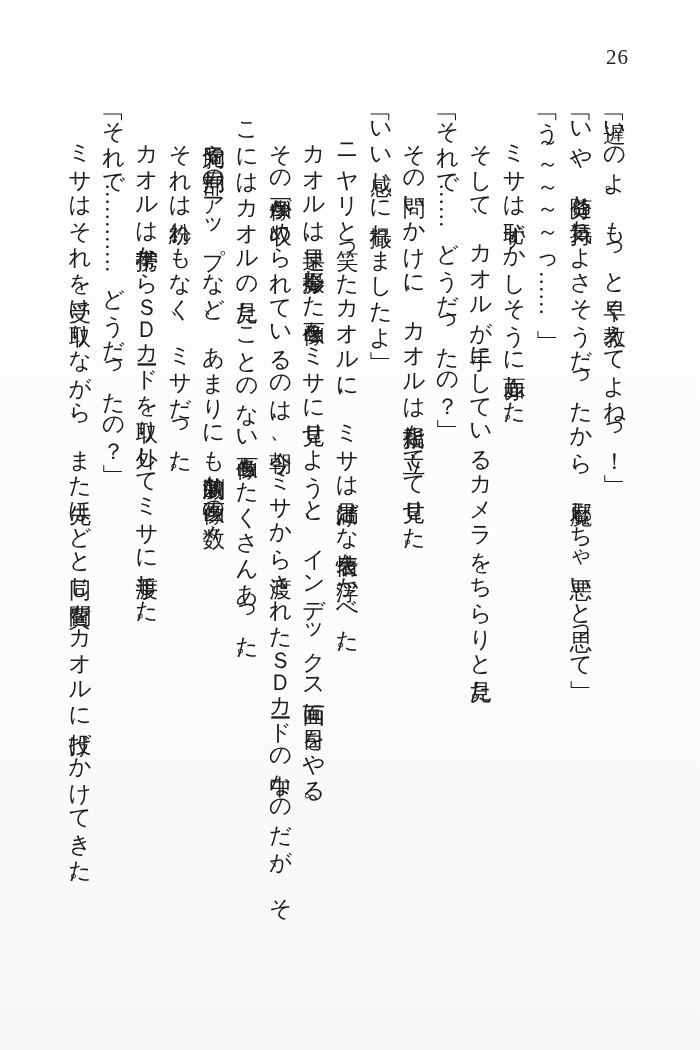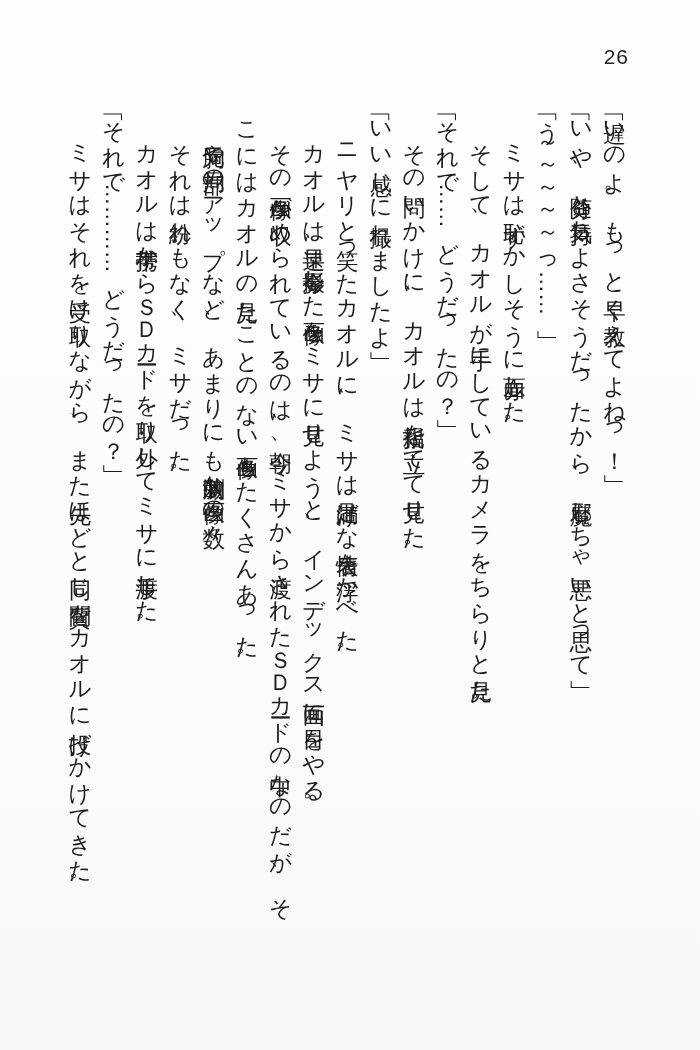--- a/index.html
+++ b/index.html
@@ -6,21 +6,21 @@
     margin: 0;
     padding: 0;
     background: #ffffff;
   }
   .page {
     position: relative;
     width: 700px;
     height: 1050px;
     overflow: hidden;
     background: linear-gradient(180deg, #fefefe 0%, #fcfcfc 55%, #f7f7f7 100%);
-    font-family: Liberation Sans, sans-serif;
+    font-family: Liberation Serif, serif;
     color: #1c1c1c;
   }
   .page-number {
     position: absolute;
     top: 45px;
     right: 71px;
     font-size: 21px;
     letter-spacing: 1px;
     color: #222222;
   }

